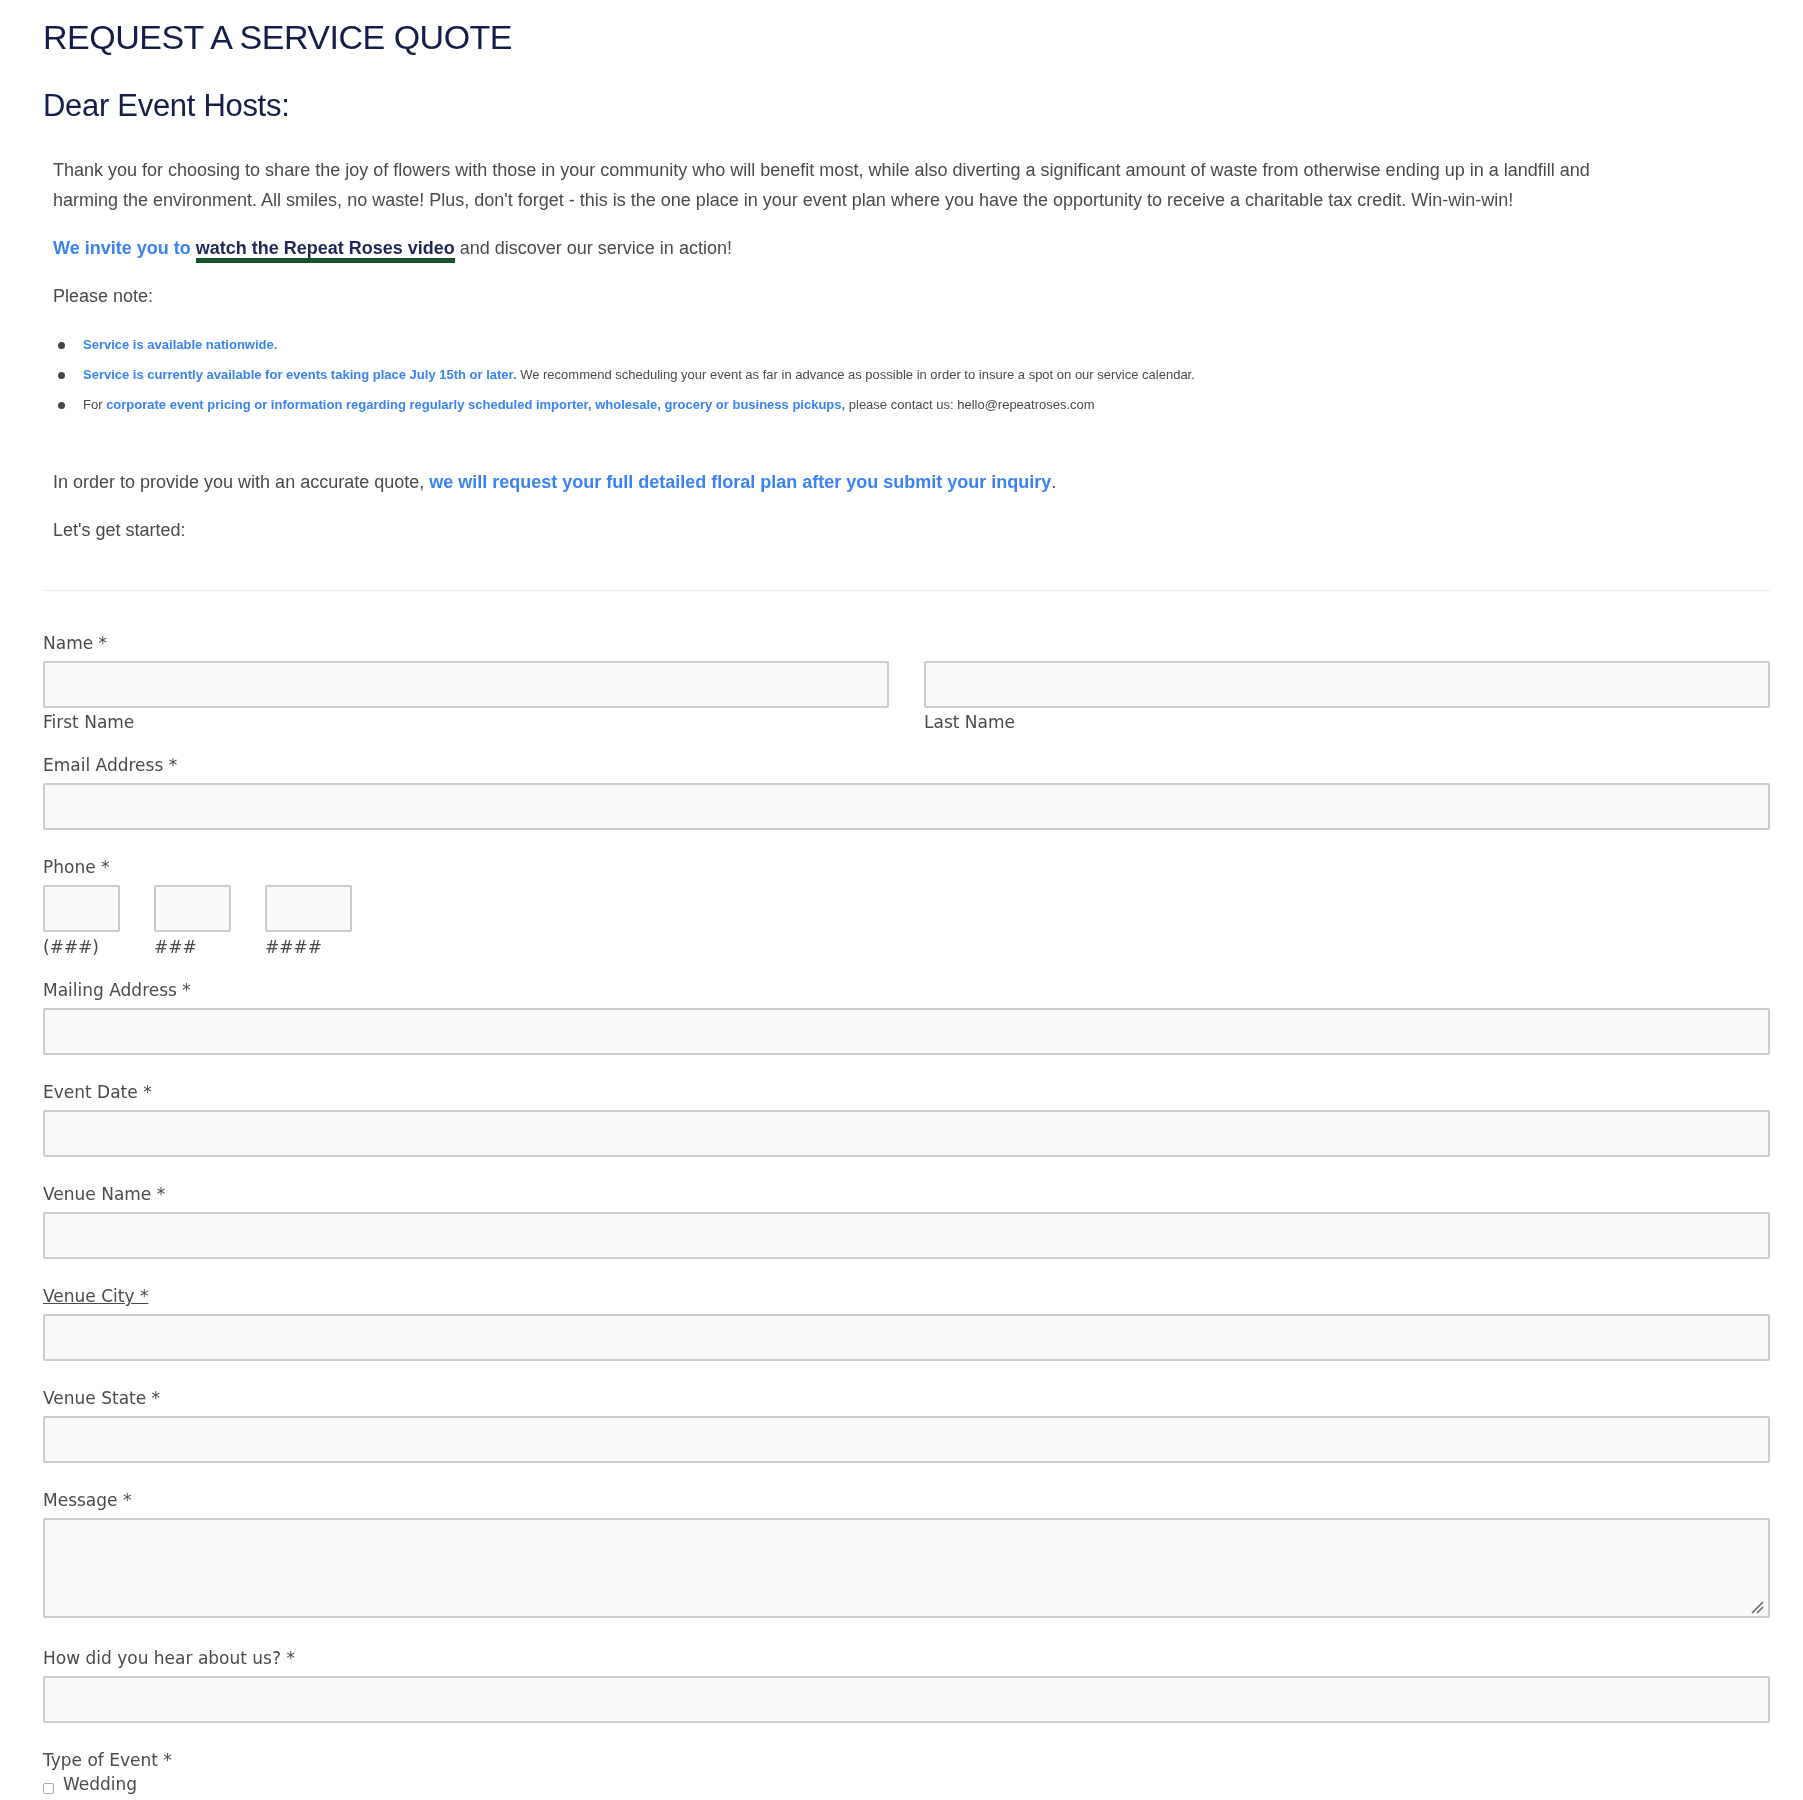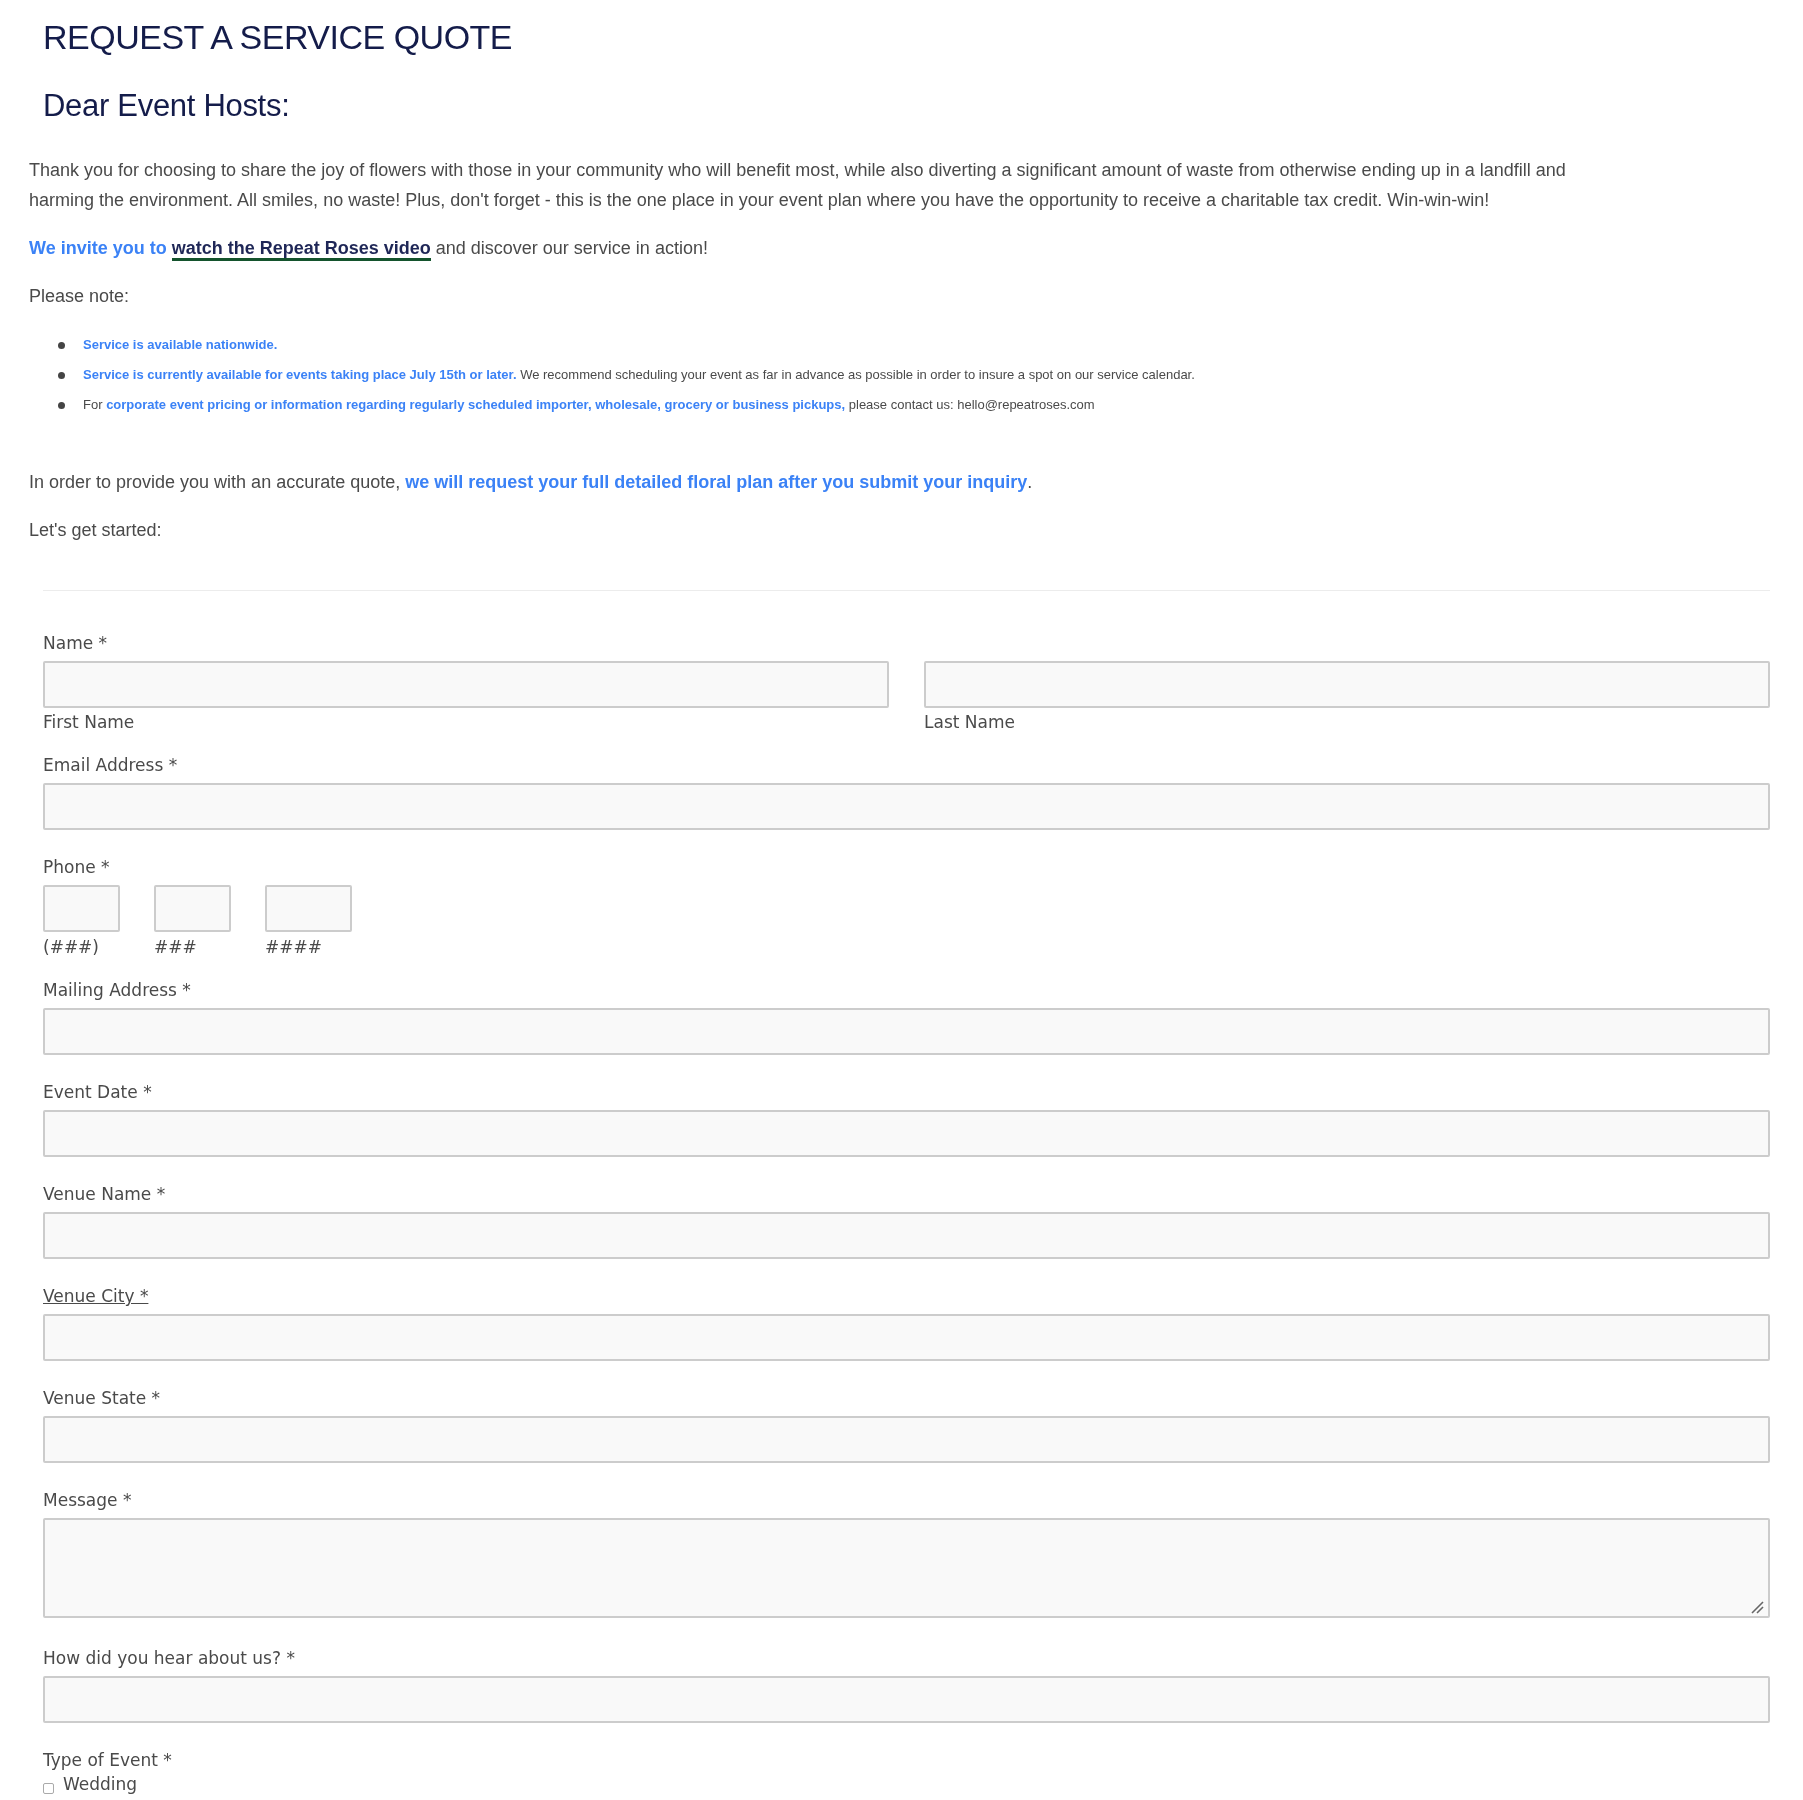--- a/index.html
+++ b/index.html
@@ -13,23 +13,23 @@
   h1.title {
     margin: 0; position: absolute; left: 43px; top: 18px;
     font-family: "Liberation Sans", sans-serif; font-weight: normal;
     font-size: 34px; letter-spacing: -0.5px; color: #141c4a;
   }
   h2.greet {
     margin: 0; position: absolute; left: 43px; top: 88px;
     font-family: "Liberation Sans", sans-serif; font-weight: normal;
     font-size: 31px; letter-spacing: -0.3px; color: #141c4a;
   }
-  .p { position: absolute; left: 29px; font-size: 18px; line-height: 30px; color: #4a4a4a; }
+  .p { position: absolute; left: 53px; font-size: 18px; line-height: 30px; color: #4a4a4a; }
   .p b, .li b { color: #3b82f6; }
-  .link { color: #1f2757; font-weight: bold; text-decoration: none; border-bottom: 3px solid #14532d; }
+  .link { color: #1f2757; font-weight: bold; text-decoration: none; border-bottom: 5px solid #14532d; }
   ul.notes { position: absolute; left: 43px; top: 330px; margin: 0; padding: 0; list-style: none; }
   .li { position: relative; padding-left: 40px; font-size: 13px; line-height: 30px; color: #4a4a4a; white-space: nowrap; }
   .li .bullet { position: absolute; left: 15px; top: 12px; width: 7px; height: 7px; border-radius: 50%; background: #444; }
   .divider { position: absolute; left: 43px; top: 590px; width: 1727px; height: 1px; background: #ececec; }
   .lbl { position: absolute; font-size: 18px; color: #4a4a4a; font-family: "DejaVu Sans", sans-serif; font-size: 17px; }
   .sub { position: absolute; font-size: 17px; color: #4a4a4a; font-family: "DejaVu Sans", sans-serif; }
   .inp {
     position: absolute; background: #f9f9f9; border: 2px solid #cccccc; border-radius: 2px; height: 47px;
     font-size: 16px; padding: 6px 10px; color: #333; outline: none;
     font-family: "DejaVu Sans", sans-serif;

